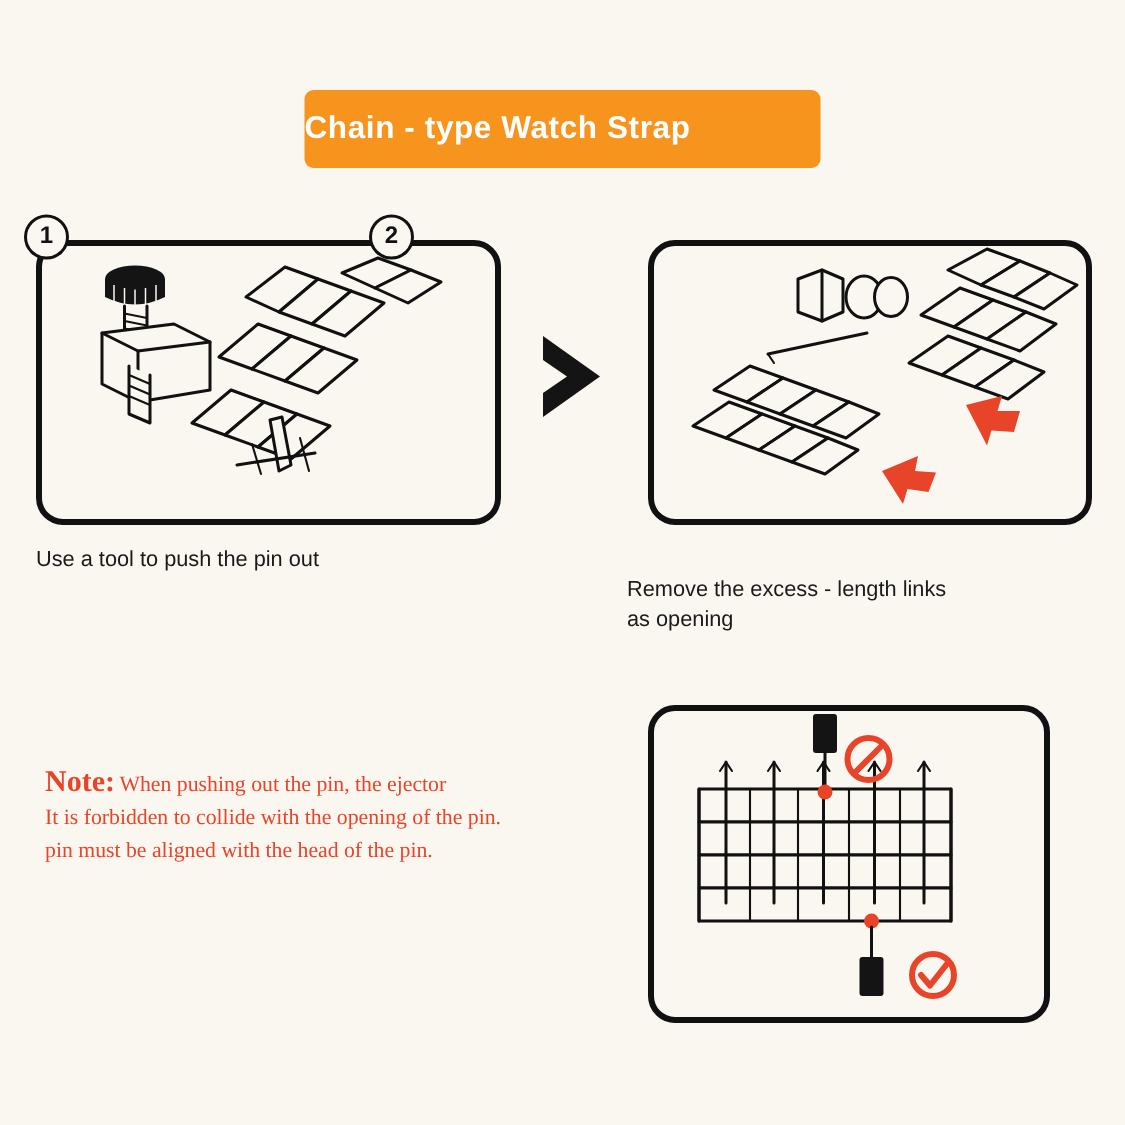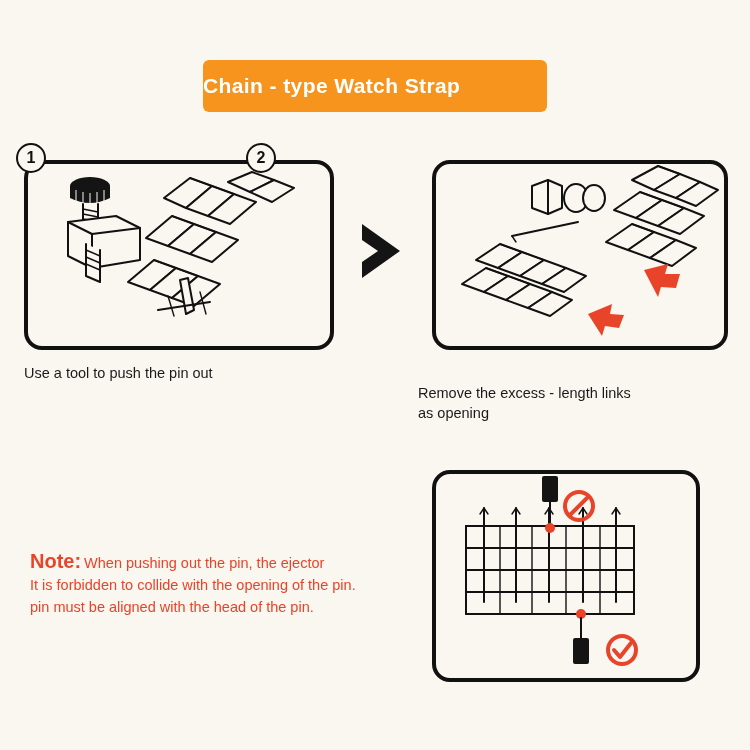--- a/index.html
+++ b/index.html
@@ -88,25 +88,26 @@
     left: 356px;
     top: 222px;
     width: 52px;
     height: 58px;
   }
 
   
   .note {
     position: absolute;
     left: 30px;
-    top: 550px;
+    top: 510px;
     width: 392px;
     color: #e8442a;
     font-size: 14.5px;
     line-height: 22px;
+    font-family: Liberation Serif, serif;
   }
   .note .note-label {
     font-size: 20px;
     font-weight: bold;
     color: #e8442a;
     margin-right: 3px;
   }
   .note .note-line { display: block; }
 
   svg { display: block; }

